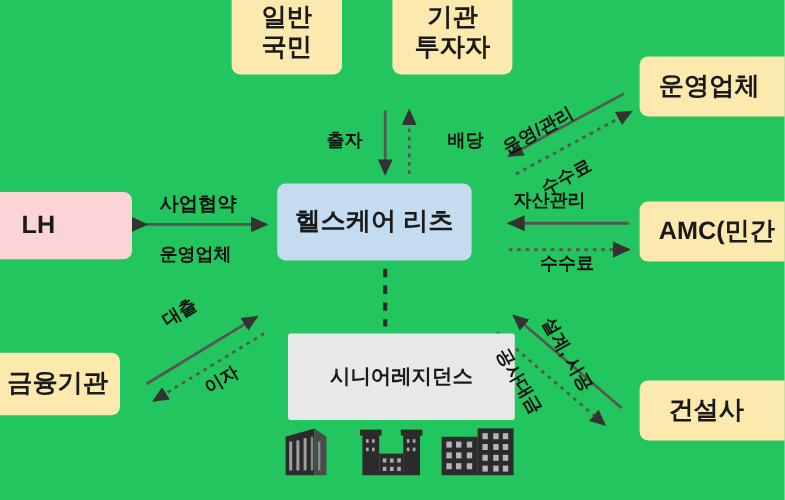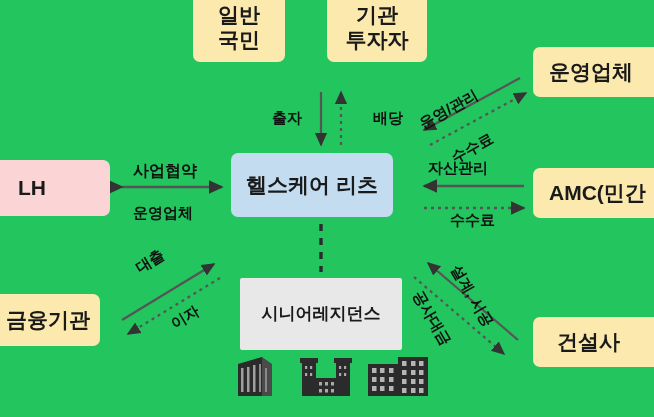--- a/index.html
+++ b/index.html
@@ -185,21 +185,21 @@
   <div class="box box-yellow" style="left:533px; top:168px; width:135px; height:50px; font-size:21px; justify-content:flex-start; padding-left:16px;">AMC(민간</div>
 
   <div class="box box-yellow" style="left:533px; top:317px; width:135px; height:50px; font-size:21px; justify-content:flex-start; padding-left:24px;">건설사</div>
 
   <div class="box box-pink" style="left:-18px; top:160px; width:128px; height:56px; font-size:21px; justify-content:flex-start; padding-left:36px;">LH</div>
 
   <div class="box box-yellow" style="left:-18px; top:294px; width:118px; height:52px; font-size:21px; justify-content:flex-end; padding-right:10px;">금융기관</div>
 
   <div class="box box-blue" style="left:231px; top:153px; width:162px; height:64px; font-size:21px;">헬스케어 리츠</div>
 
-  <div class="box box-gray" style="left:240px; top:278px; width:162px; height:72px; font-size:17px;">시니어레지던스</div>
+  <div class="box box-gray" style="left:240px; top:278px; width:189px; height:72px; font-size:17px;">시니어레지던스</div>
 
   <div class="edge-label" style="left:272px; top:110px; font-size:15px;">출자</div>
 
   <div class="edge-label" style="left:349px; top:110px; font-size:15px;margin-left:24px;">배당</div>
 
   <div class="edge-label" style="left:133px; top:163px; font-size:16px;">사업협약</div>
 
   <div class="edge-label" style="left:133px; top:205px; font-size:15px;">운영업체</div>
 
   <div class="edge-label" style="left:133px; top:262px; font-size:15px; transform:rotate(-31deg); transform-origin:left top;">대출</div>

